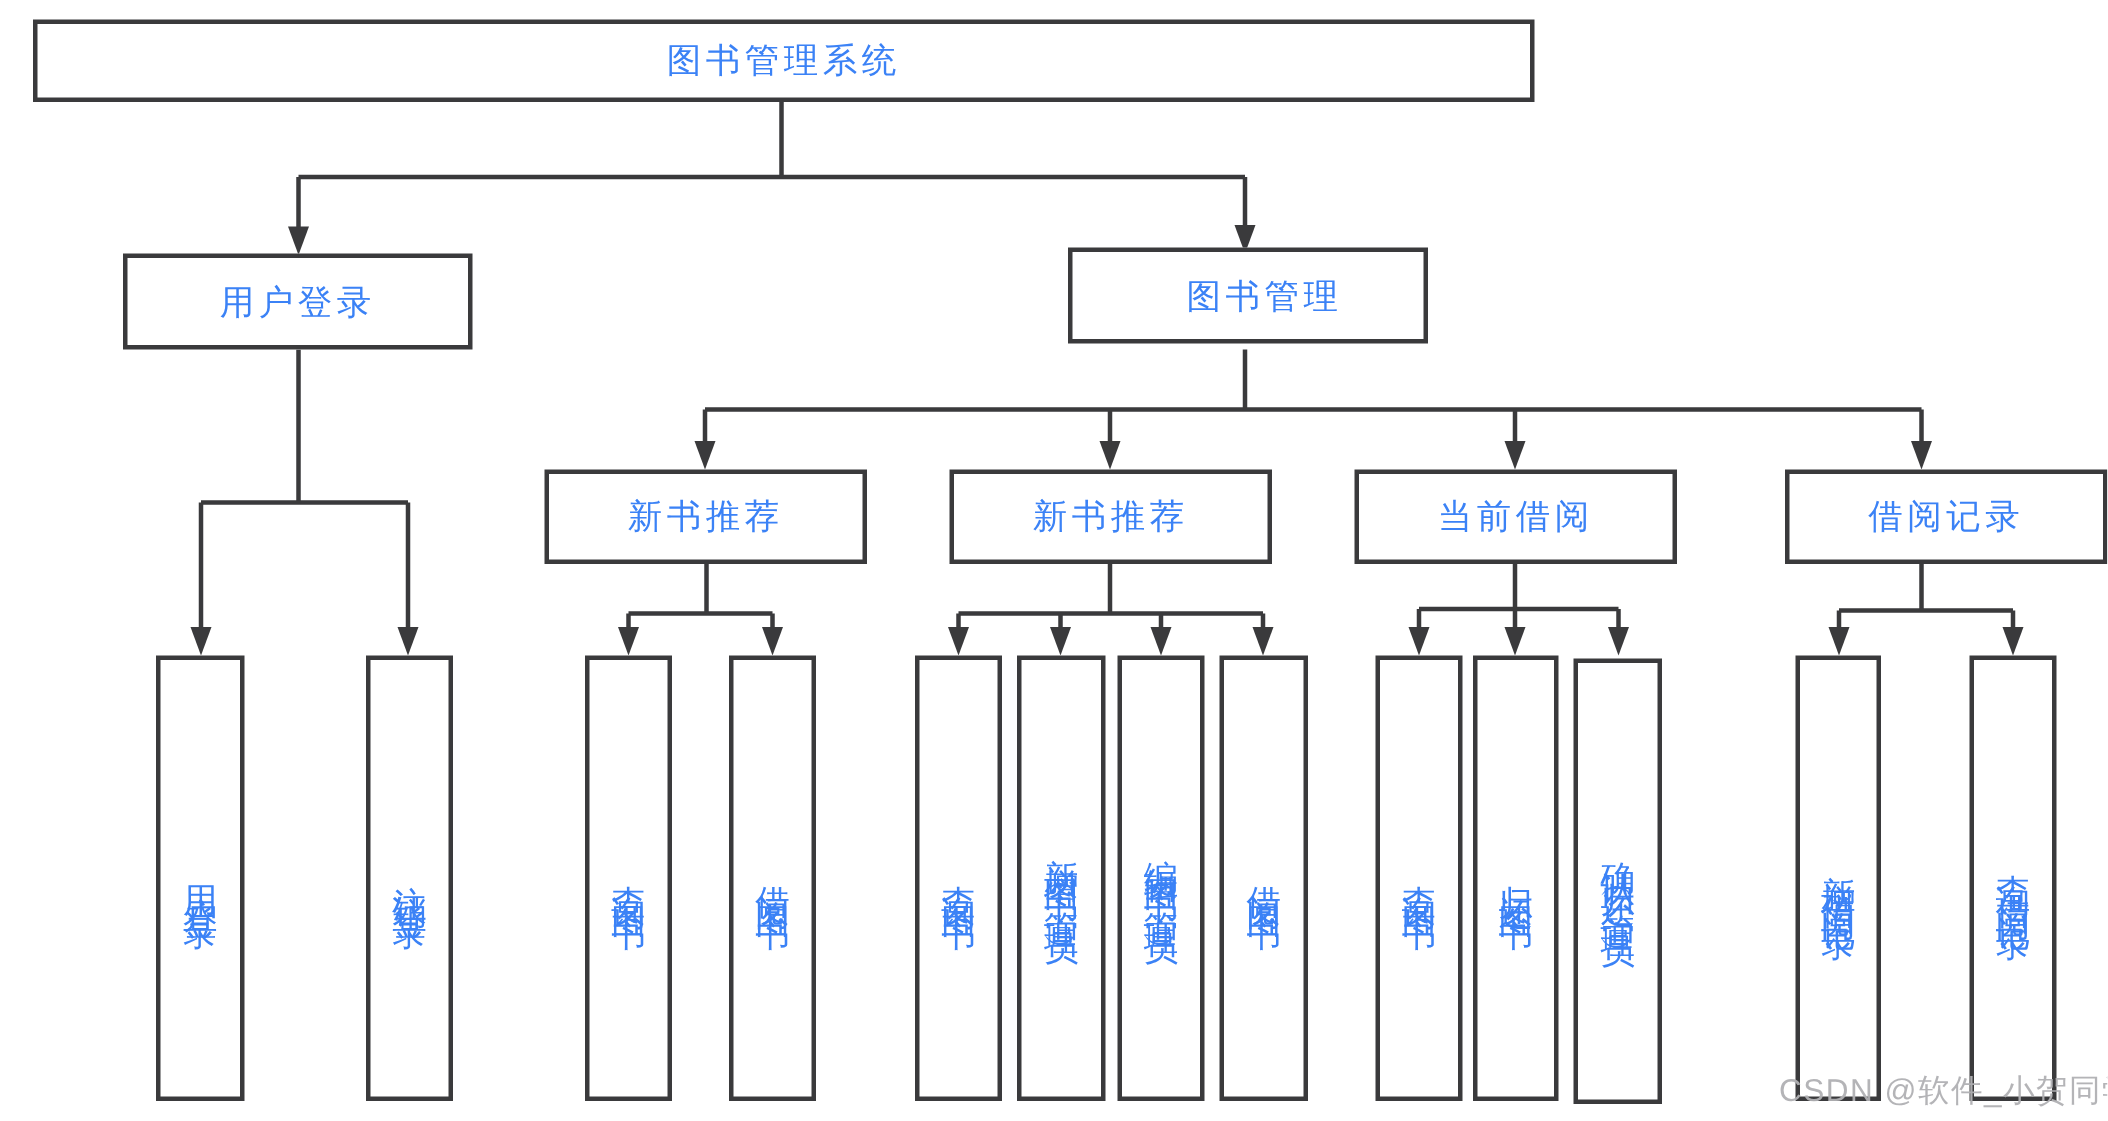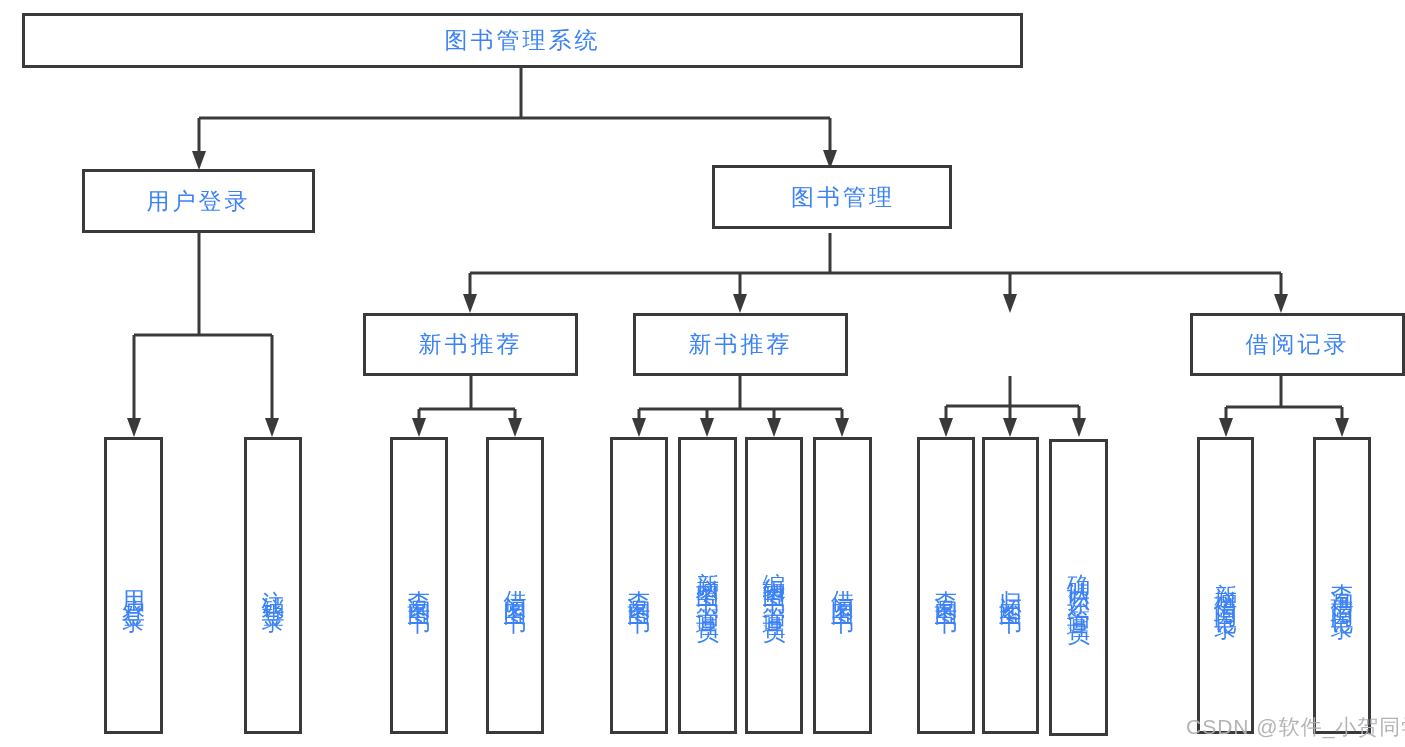--- a/index.html
+++ b/index.html
@@ -79,20 +79,21 @@
     </g>
   </svg>
 
   <div class="box" style="left:22px;top:13px;width:1001px;height:55px;">图书管理系统</div>
 
   <div class="box" style="left:82px;top:169px;width:233px;height:64px;">用户登录</div>
   <div class="box" style="left:712px;top:165px;width:240px;height:64px;padding-left:22px;">图书管理</div>
 
   <div class="box" style="left:363px;top:313px;width:215px;height:63px;">新书推荐</div>
   <div class="box" style="left:633px;top:313px;width:215px;height:63px;">新书推荐</div>
+  <div class="box" style="left:903px;top:313px;width:215px;height:63px;">当前借阅</div>
   <div class="box" style="left:1190px;top:313px;width:215px;height:63px;">借阅记录</div>
 
   <div class="box leaf" style="left:104px;top:437px;width:59px;height:297px;">用户登录</div>
   <div class="box leaf" style="left:244px;top:437px;width:58px;height:297px;">注销登录</div>
 
   <div class="box leaf" style="left:390px;top:437px;width:58px;height:297px;">查询图书</div>
   <div class="box leaf" style="left:486px;top:437px;width:58px;height:297px;">借阅图书</div>
 
   <div class="box leaf" style="left:610px;top:437px;width:58px;height:297px;">查询图书</div>
   <div class="box leaf" style="left:678px;top:437px;width:59px;height:297px;">新增图书（管理员）</div>

